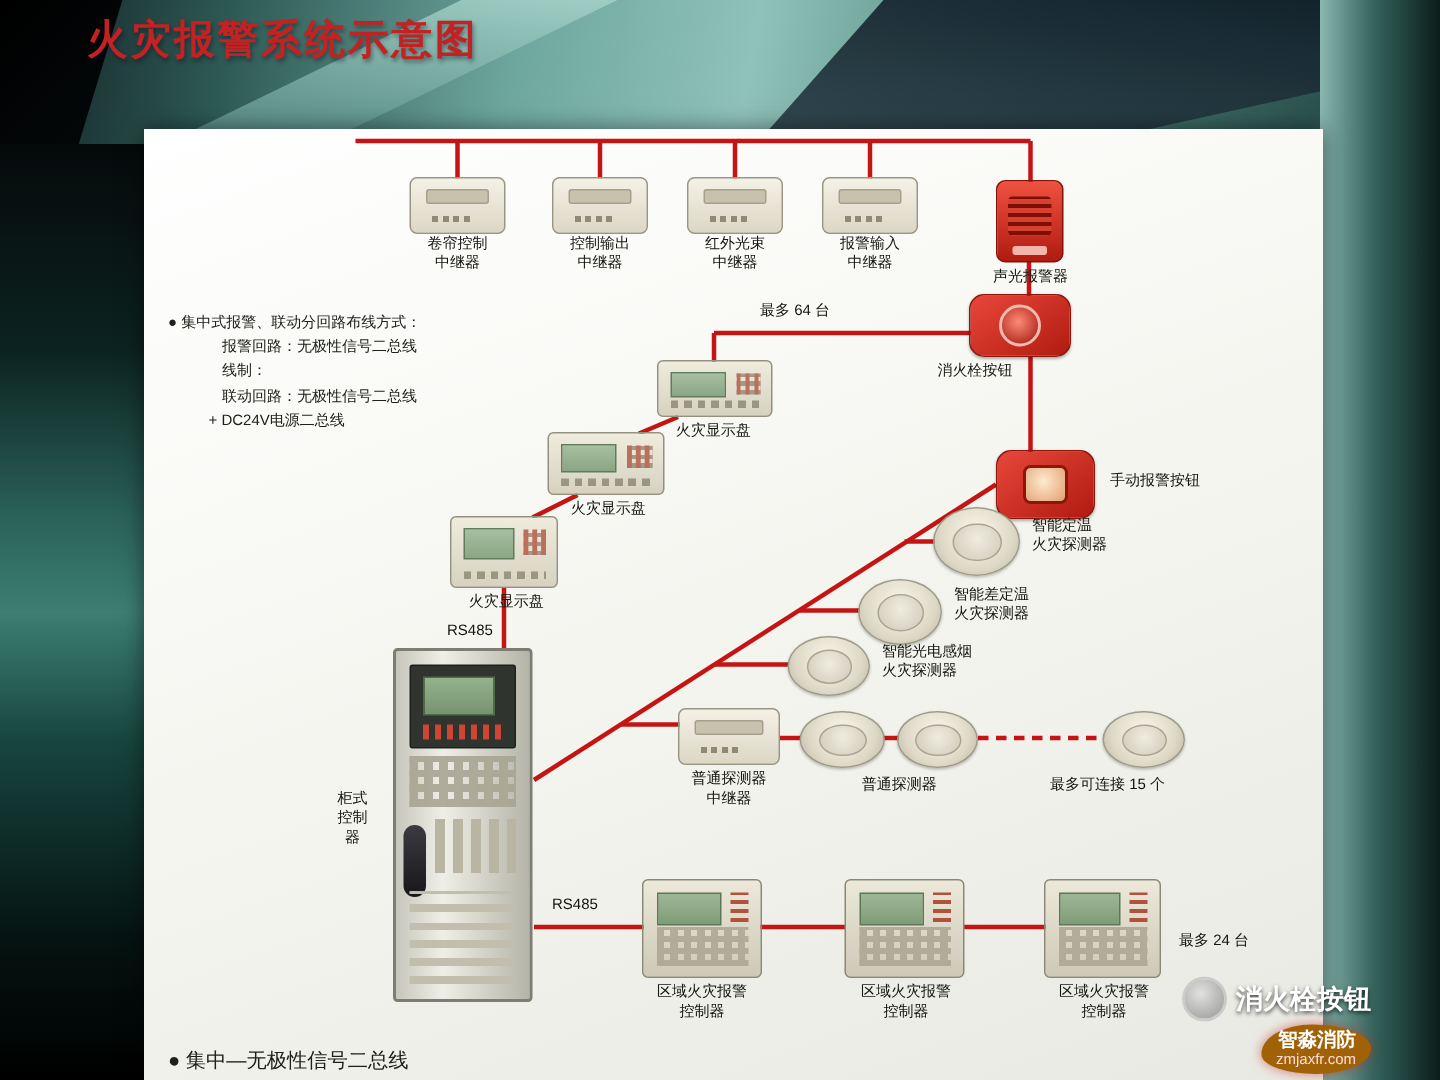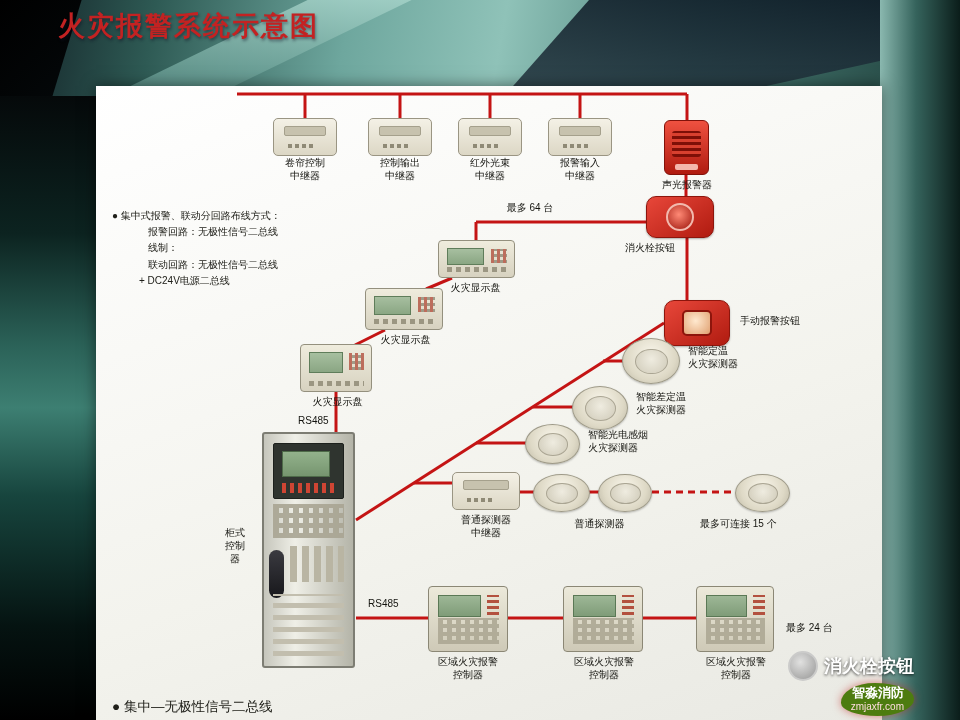--- a/index.html
+++ b/index.html
@@ -95,21 +95,21 @@
   .notes .sub{margin-left:36px;}
   .notes .sub2{margin-left:27px;}
   .note2{position:absolute;left:112px;top:698px;z-index:4;font-size:13.5px;color:#20201a;}
 
   
   .wm{position:absolute;right:46px;bottom:4px;z-index:6;text-align:right;}
   .wm-row{display:flex;align-items:center;gap:6px;justify-content:flex-end;}
   .wm-logo{width:26px;height:26px;border-radius:50%;opacity:.85;border:2px solid #c6c6c6;
     background:radial-gradient(circle at 40% 35%,#e0e0e0,#888);}
   .wm-union{font-size:18px;font-weight:bold;color:#fff;text-shadow:0 1px 3px rgba(0,0,0,.75);}
-  .wm-blob{display:inline-block;background:#4d7c0f;padding:2px 10px 4px;margin-top:2px;
+  .wm-blob{display:inline-block;background:#a16207;padding:2px 10px 4px;margin-top:2px;
     border-radius:46% 54% 50% 50%/60% 48% 52% 40%;box-shadow:0 0 8px rgba(194,47,42,.6);}
   .wm-brand{font-size:13px;font-weight:bold;color:#fff;display:block;line-height:1.2;}
   .wm-site{display:block;font-size:10px;color:#ffdede;line-height:1.1;}
 </style>
 </head>
 <body>
 
 <div id="slide">
 
   <div class="bg-top"></div>

